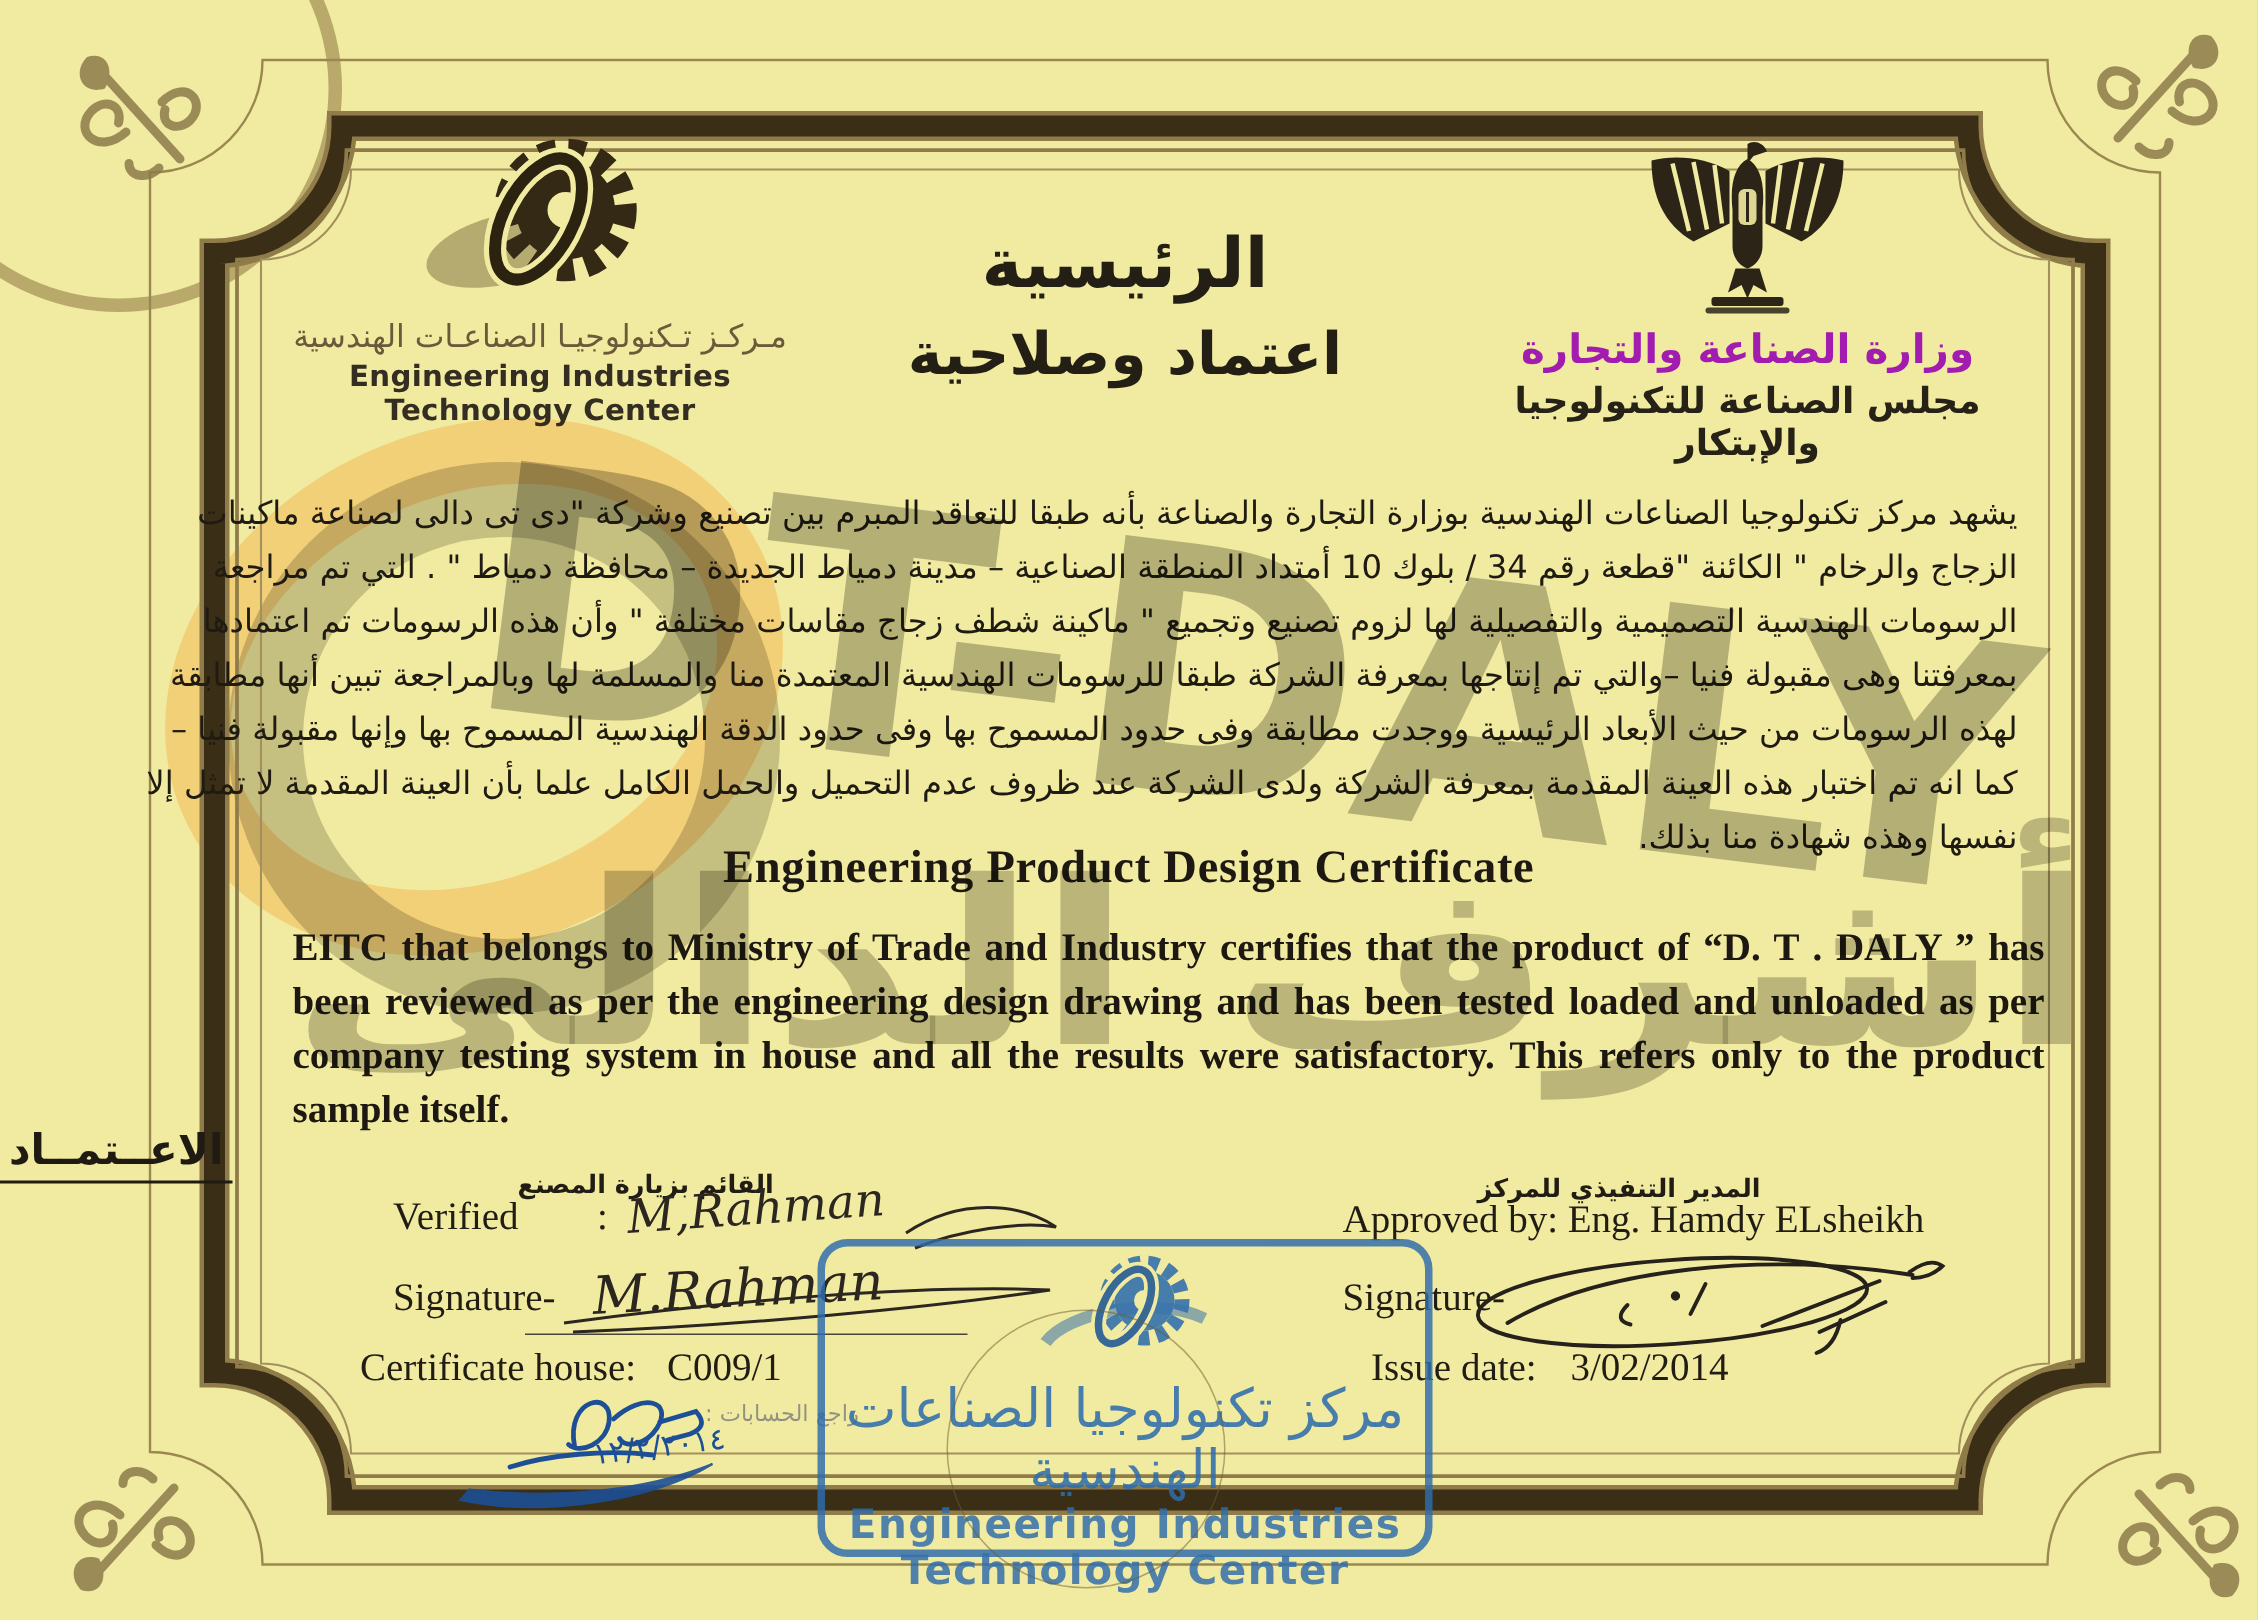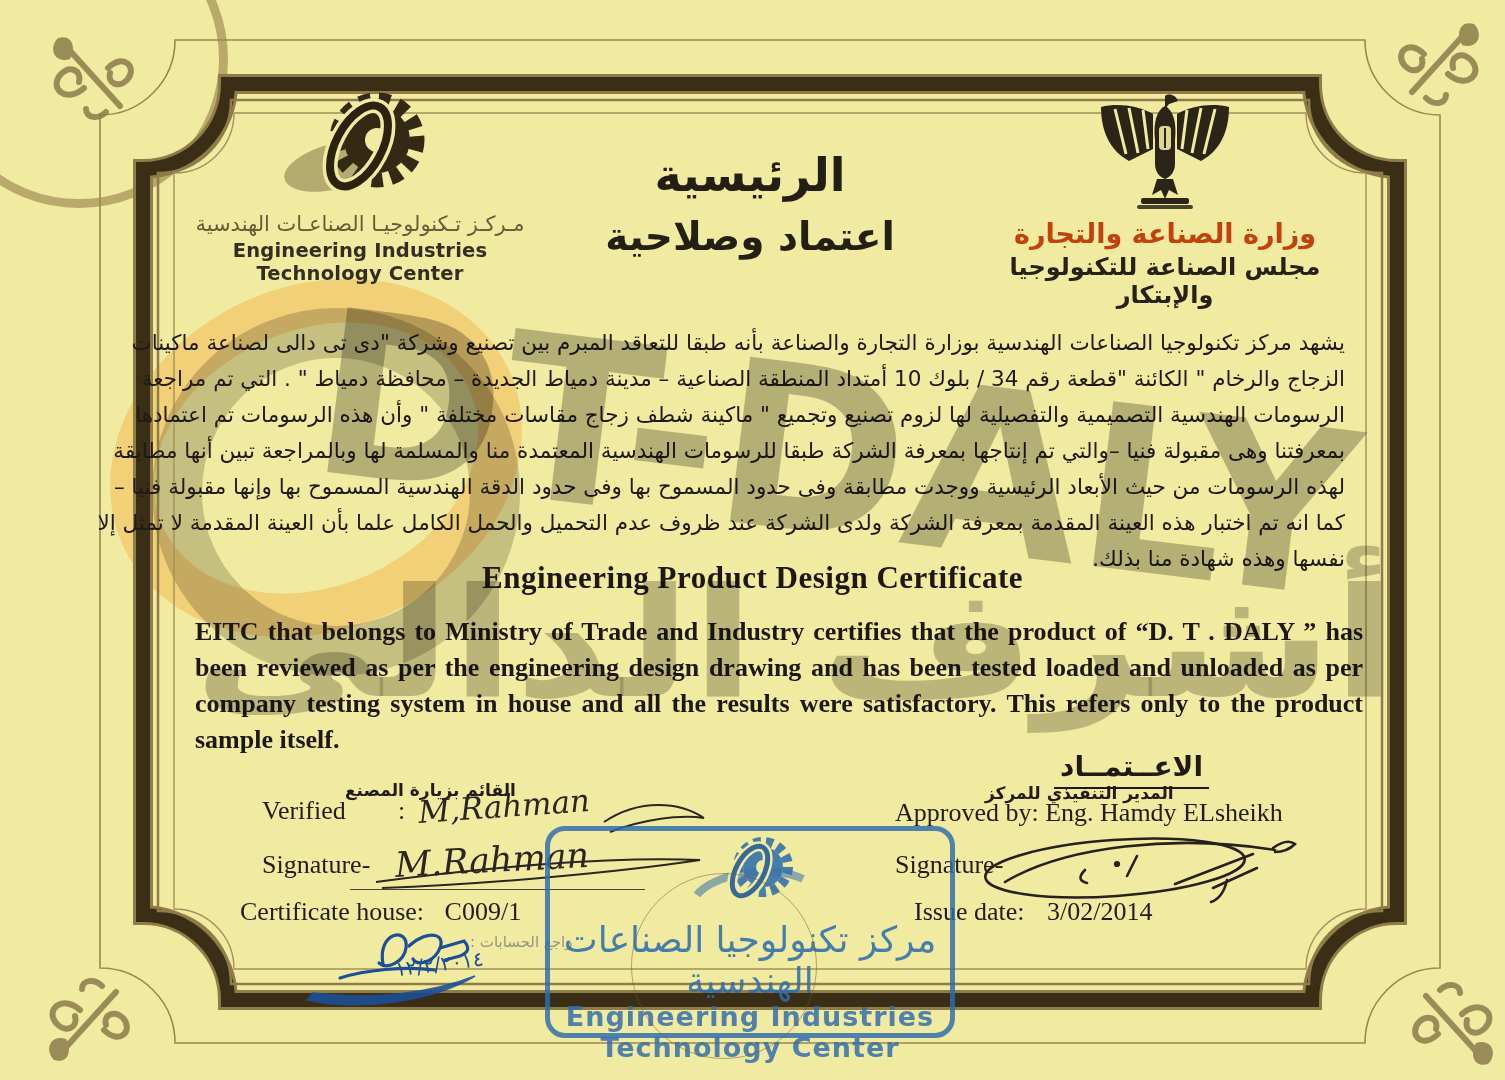--- a/index.html
+++ b/index.html
@@ -27,34 +27,34 @@
   .corner-arc{left:-70px;top:-90px;width:280px;height:280px;border:9px solid rgba(118,92,42,.45);
     border-radius:50%;z-index:3;}
   
   .eitc-block{left:170px;top:88px;width:380px;text-align:center;z-index:6;}
   .eitc-arabic{margin-top:4px;font-size:21px;font-weight:500;color:#6b5a3a;direction:rtl;}
   .eitc-english{margin-top:3px;font-size:19.5px;font-weight:bold;color:#332d22;letter-spacing:.2px;}
   .title-block{left:540px;top:148px;width:420px;text-align:center;z-index:6;color:#241f15;direction:rtl;}
   .title-l1{font-size:46px;font-weight:bold;letter-spacing:2px;}
   .title-l2{font-size:39px;font-weight:bold;margin-top:12px;}
   .ministry-block{left:965px;top:92px;width:400px;text-align:center;z-index:6;color:#2722155;direction:rtl;}
-  .ministry-l1{font-size:27px;font-weight:bold;color:#c2410c;margin-top:6px;}
+  .ministry-l1{font-size:27px;font-weight:bold;color:#a21caf;margin-top:6px;}
   .ministry-l2{font-size:24px;font-weight:bold;color:#272217;margin-top:4px;}
   
   .ar-paragraph{left:195px;top:325px;width:1150px;z-index:6;direction:rtl;color:#1f1b13;
     font-size:21.5px;line-height:36px;}
   .ar-line{text-align:justify;text-align-last:justify;white-space:nowrap;}
   .ar-line.short{text-align:right;text-align-last:right;}
   
   .en-serif{font-family:"Liberation Serif","DejaVu Serif",serif;}
   .en-heading{left:0;top:560px;width:1505px;text-align:center;z-index:6;
     font-size:31px;font-weight:bold;color:#1d1811;letter-spacing:.5px;}
   .en-paragraph{left:195px;top:614px;width:1168px;z-index:6;font-size:26px;font-weight:bold;
     color:#1d1811;line-height:36px;text-align:justify;}
-  .accr-heading{left:0;top:750px;width:1209px;text-align:right;z-index:6;}
+  .accr-heading{left:0;top:750px;width:1209px;text-align:left;z-index:6;}
   .accr-heading span{display:inline-block;font-size:28px;font-weight:bold;color:#1f1a12;
     border-bottom:2.5px solid #1f1a12;padding:0 6px 4px 6px;direction:rtl;}
   
   .role-ar{font-size:17px;font-weight:bold;color:#221d14;direction:rtl;z-index:6;}
   .serif-label{font-size:26px;color:#221d14;z-index:6;text-align:right;}
   .hand{font-family:"DejaVu Serif",serif;font-style:italic;color:#2b2620;z-index:8;}
   .sig-line{height:0;border-top:1.5px solid #4a443a;z-index:6;}
   .accounts-note{left:470px;top:933px;font-size:15px;color:rgba(85,88,112,.6);direction:rtl;z-index:6;}
   
   .stamp{left:545px;top:826px;width:400px;height:202px;border:5px solid rgba(47,108,172,.88);

